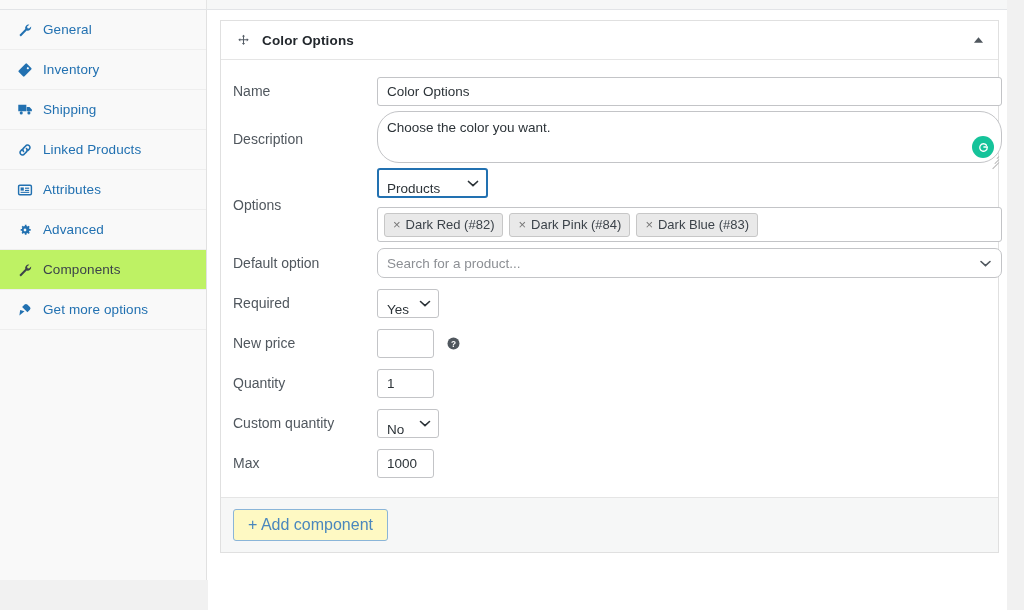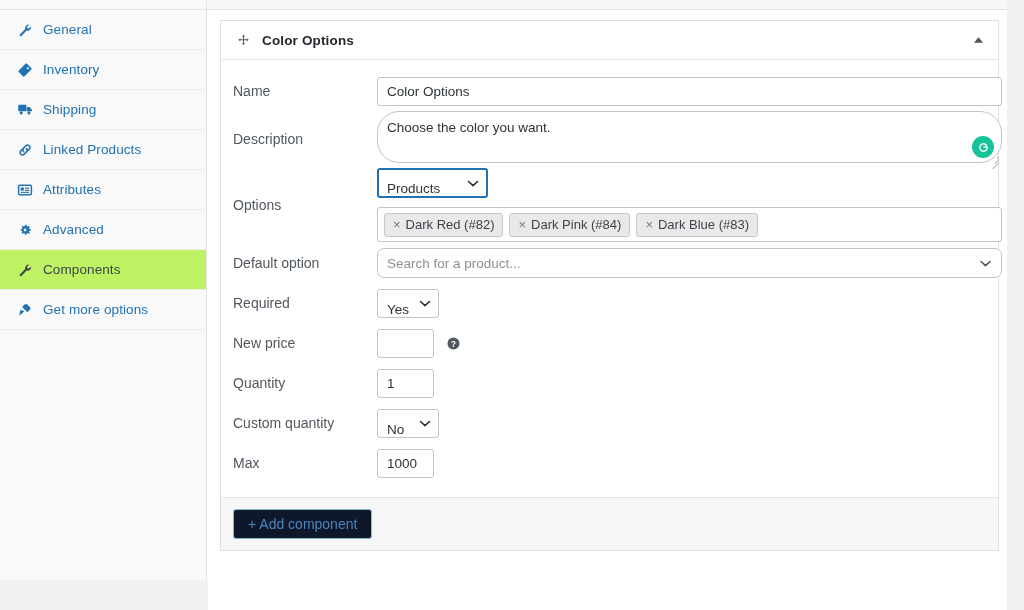--- a/index.html
+++ b/index.html
@@ -299,23 +299,23 @@
   .row-inline { display: flex; align-items: center; }
 
   
   .panel-footer {
     border-top: 1px solid #e5e5e5;
     background: #f6f7f7;
     padding: 11px 12px;
   }
   .btn-add {
     font-family: "Liberation Sans", sans-serif;
-    font-size: 14px;
+    font-size: 16px;
     color: #4a87bd;
-    background: #0f172a;
+    background: #fef9c3;
     border: 1px solid #8ab5d8;
     border-radius: 3px;
     padding: 7px 14px;
     cursor: pointer;
     line-height: 1;
   }
 
   
   .below-area {
     position: absolute;

